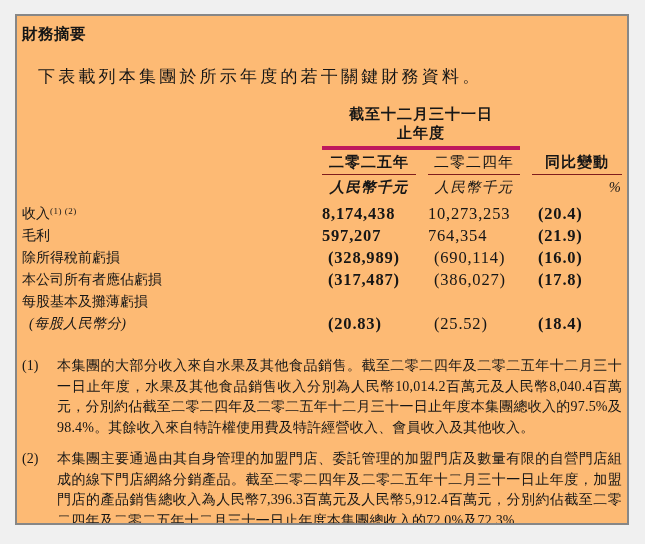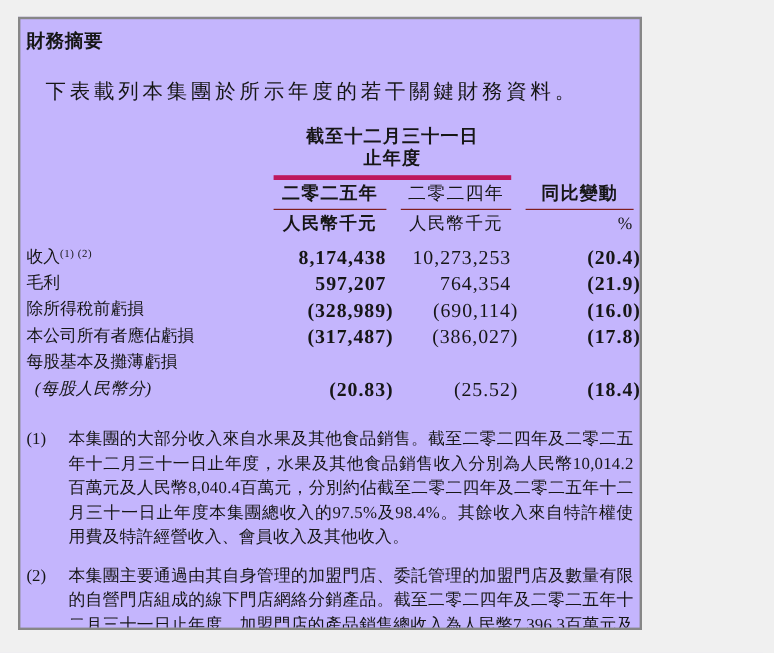--- a/index.html
+++ b/index.html
@@ -9,23 +9,23 @@
     height: 544px;
     background: #f0f0f0;
     font-family: "Liberation Serif", serif;
     color: #161616;
     -webkit-font-smoothing: antialiased;
   }
   .sheet {
     position: absolute;
     left: 15px;
     top: 14px;
-    width: 520px;
+    width: 614px;
     height: 511px;
-    background: #c4b5fd;
+    background: #fdba74;
     border: 2px solid #878787;
     box-sizing: border-box;
     padding: 6px 4px 0 4px;
     overflow: hidden;
   }
   .title {
     margin: 2px 0 0 1px;
     font-size: 15.5px;
     font-weight: bold;
     letter-spacing: 0.5px;
@@ -58,20 +58,21 @@
   .colhead {
     text-align: center;
     font-size: 15px;
     letter-spacing: 1px;
     line-height: 23px;
     padding-top: 1px;
     border-bottom: 1px solid #7f1d1d;
   }
   .unit {
     text-align: center;
+    font-style: italic;
     font-size: 14.5px;
     letter-spacing: 1.2px;
     line-height: 22px;
     padding-top: 1px;
   }
   .unit.right { text-align: right; }
   .bold { font-weight: bold; }
   .data-rows { margin-top: 2px; }
   .trow.data { line-height: 22px; }
   .rlabel { font-size: 14px; }
@@ -79,21 +80,20 @@
     font-size: 9px;
     letter-spacing: 0.5px;
     vertical-align: 4px;
   }
   .rlabel.indent {
     font-style: italic;
     padding-left: 7px;
     letter-spacing: 0.5px;
   }
   .num {
-    text-align: right;
     font-size: 16.5px;
     letter-spacing: 0.8px;
     white-space: nowrap;
   }
   .num.hang { transform: translateX(6px); }
   
   .footnotes { margin: 21px 1px 0 1px; }
   .footnote {
     display: flex;
     font-size: 14px;

